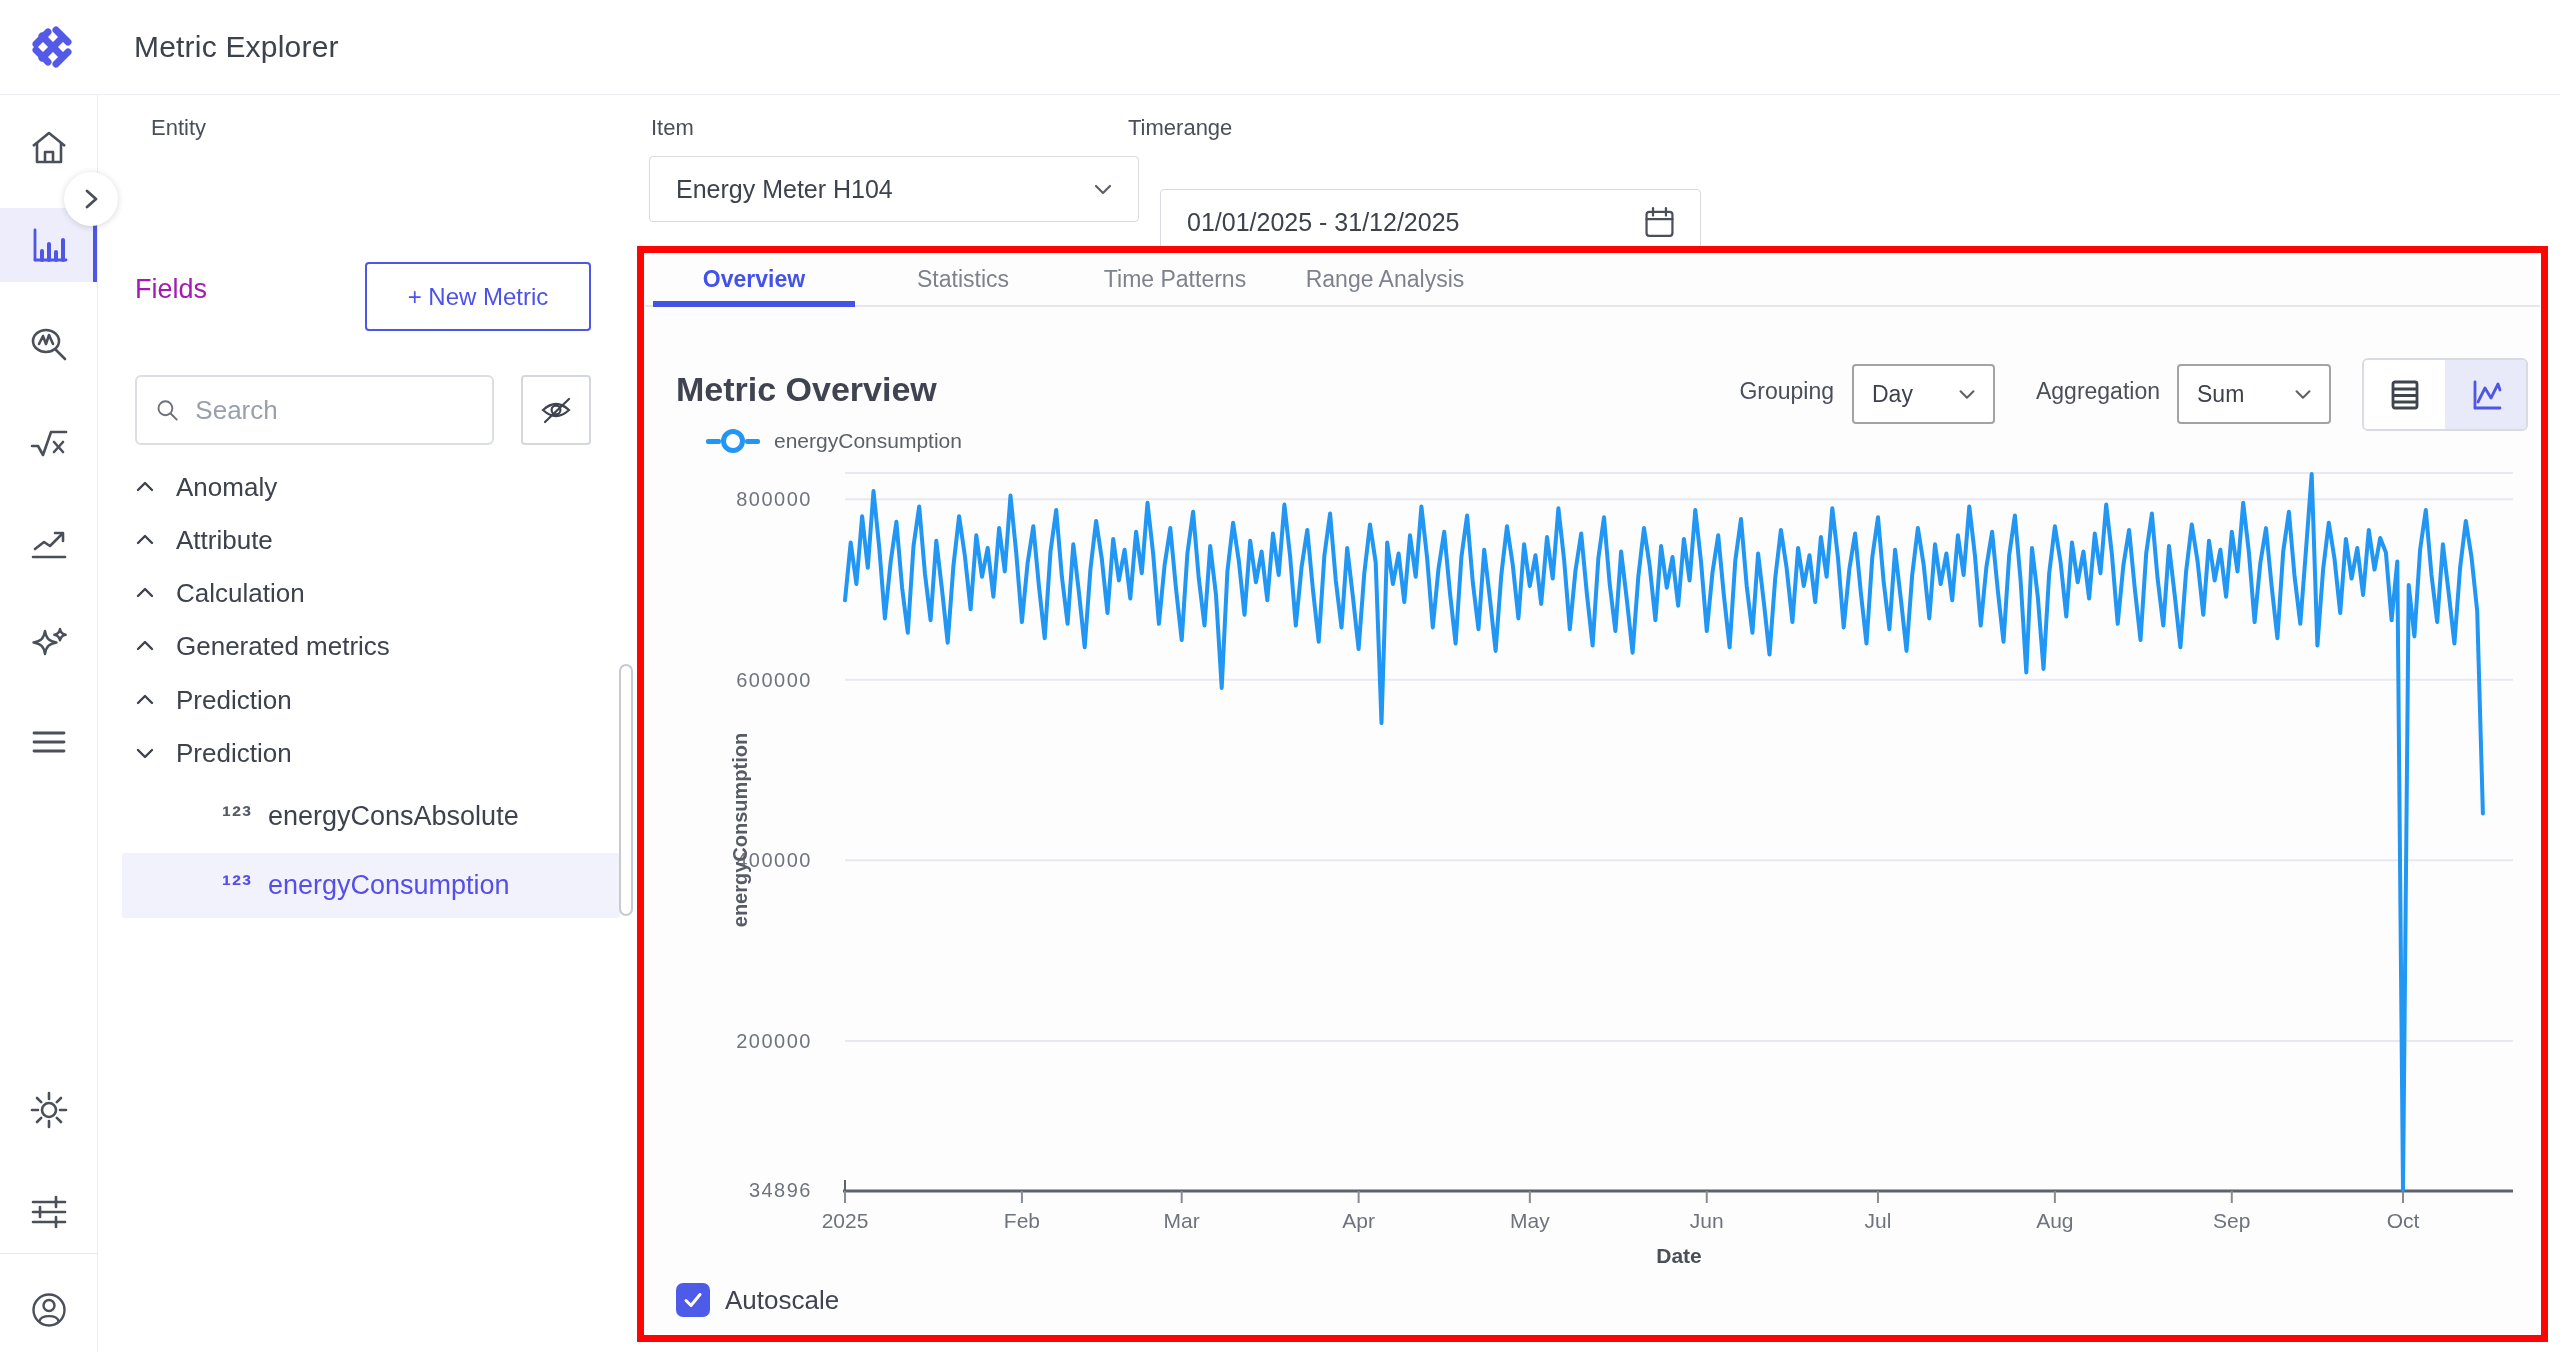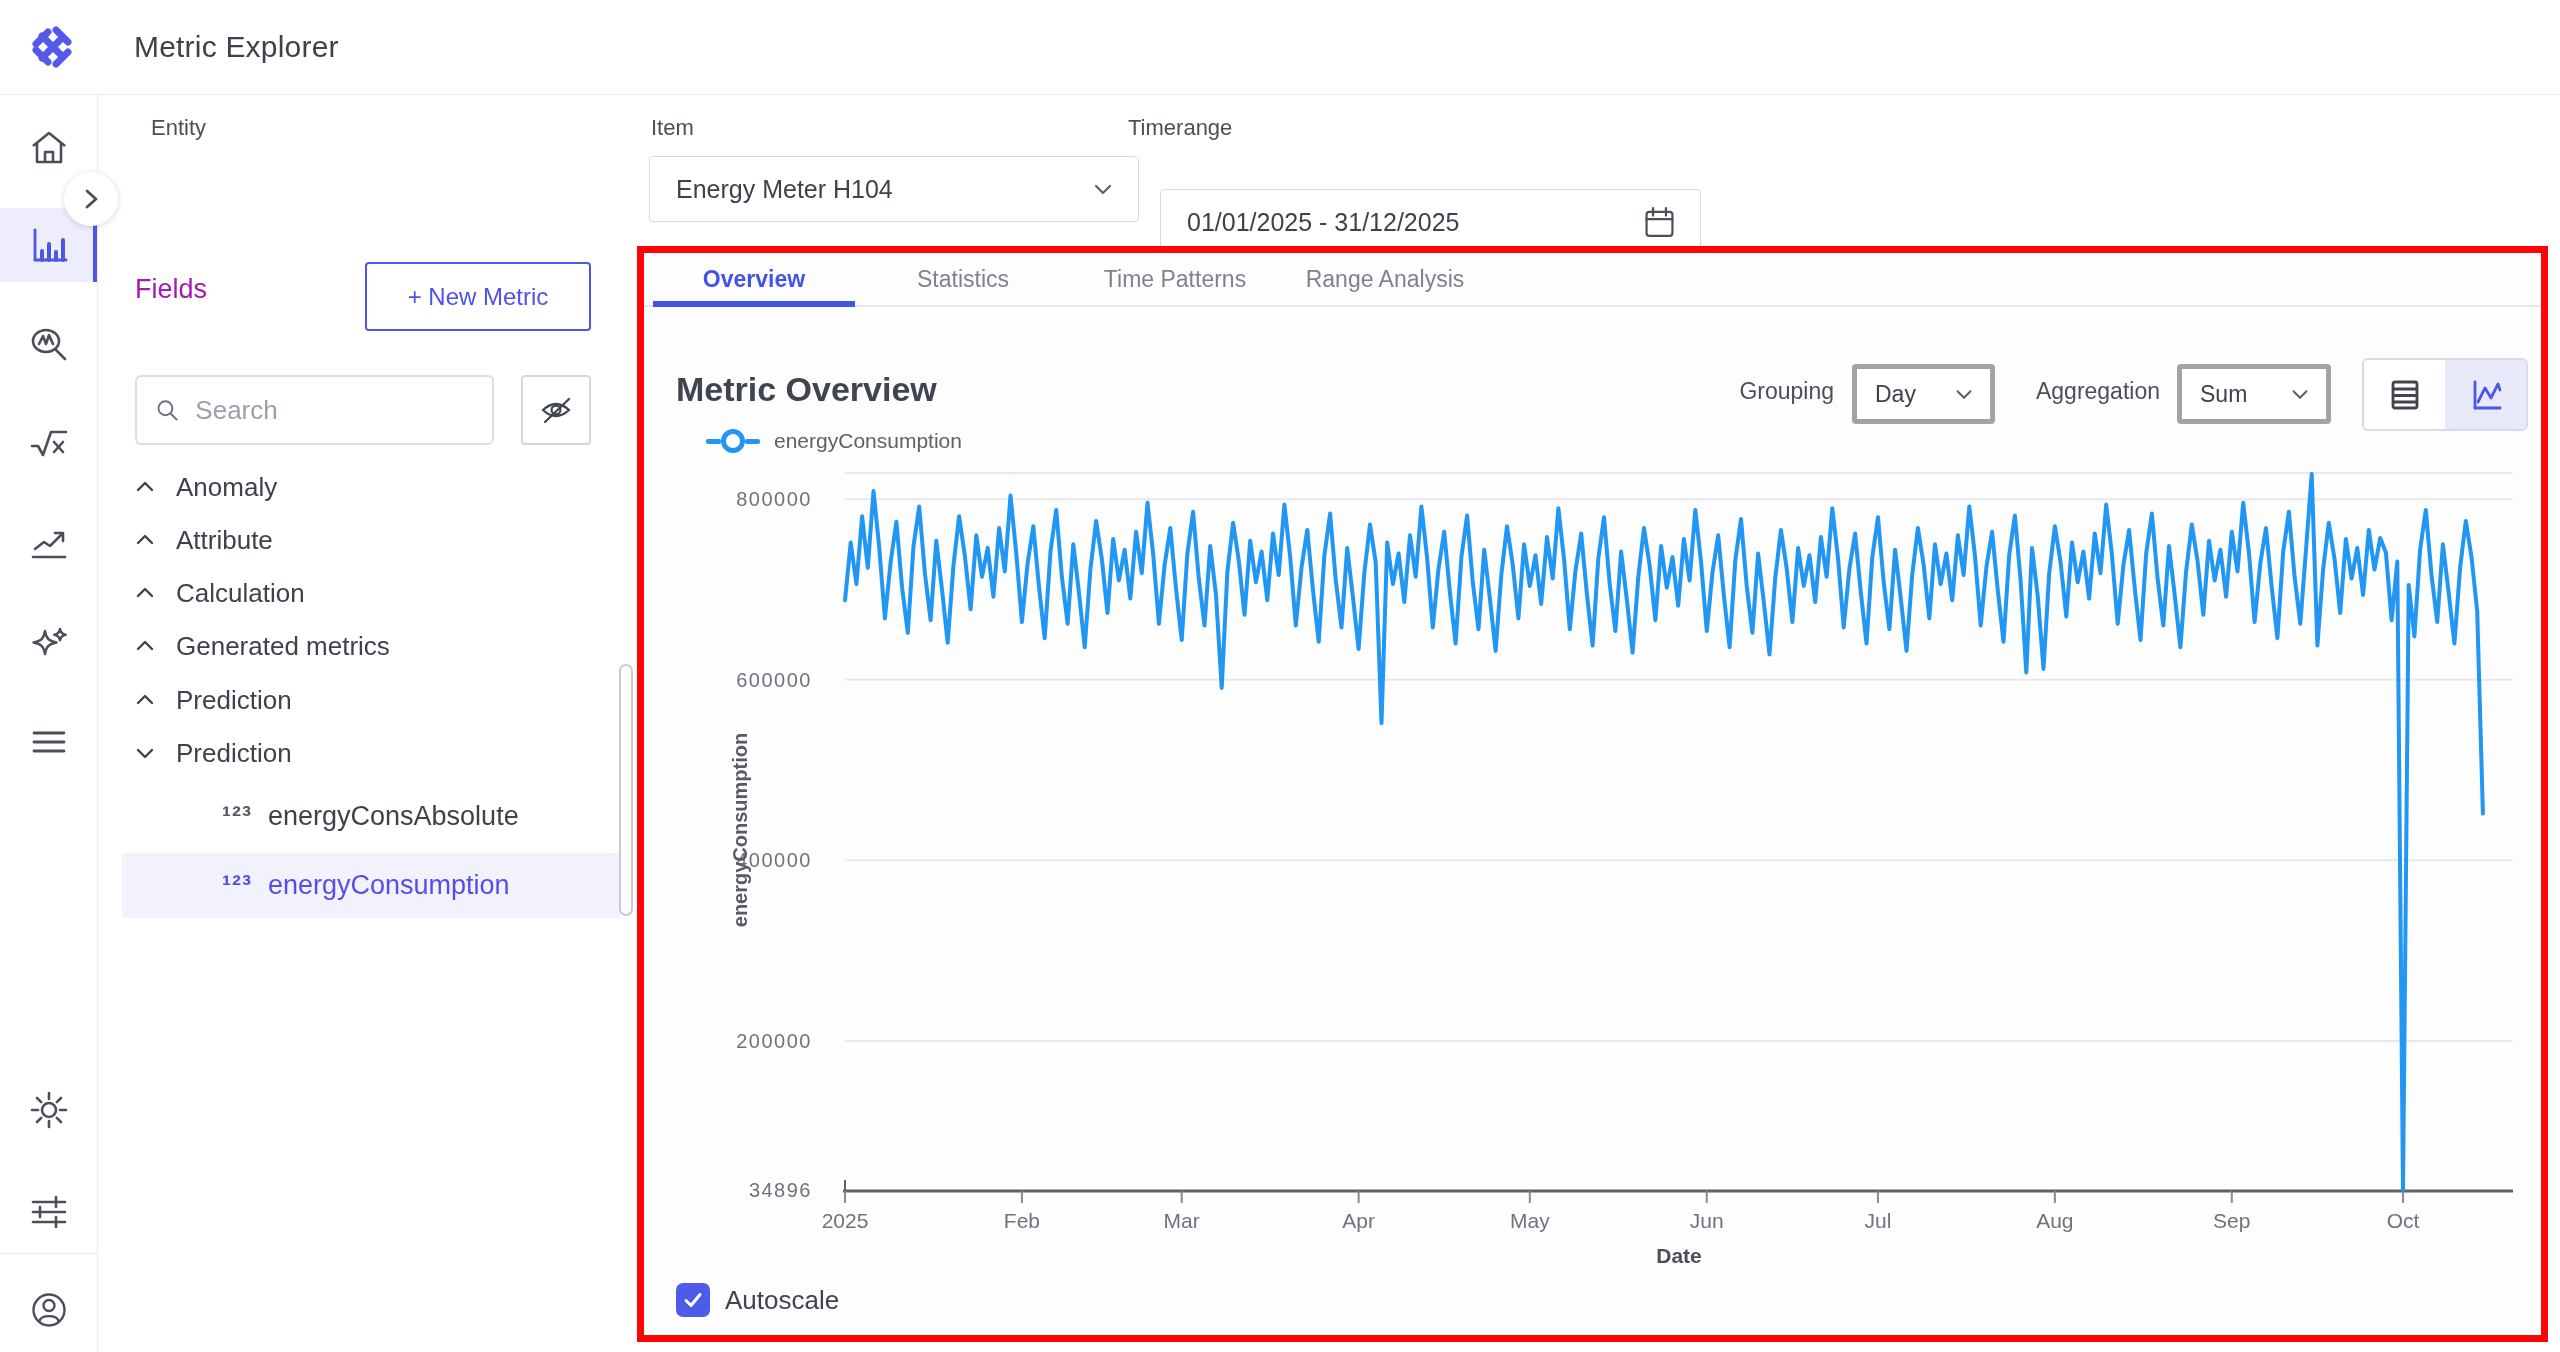--- a/index.html
+++ b/index.html
@@ -62,21 +62,21 @@
        font-size:23px;color:#7d828c;font-weight:500;cursor:pointer;z-index:4;}
   .tab.active{color:#4353e8;font-weight:600;}
   .tab-underline{position:absolute;left:653px;top:301px;width:202px;height:6px;background:#4353e8;z-index:4;}
   .tabbar-border{position:absolute;left:645px;top:305px;width:1895px;border-bottom:2px solid #e6e7ec;z-index:3;}
   .metric-title{position:absolute;left:676px;top:370px;font-size:34px;font-weight:600;color:#3f4450;z-index:4;}
   .legend{position:absolute;left:706px;top:427px;height:28px;display:flex;align-items:center;z-index:4;}
   .legend .line{width:15px;height:5px;background:#2196f3;border-radius:2px;}
   .legend .ring{width:14px;height:14px;border:5px solid #2196f3;border-radius:50%;background:#fff;}
   .legend .lbl{margin-left:14px;font-size:21px;color:#5c6168;}
   .ctl-label{position:absolute;top:378px;font-size:23px;color:#4a4f59;text-align:right;z-index:4;}
-  .ctl-select{position:absolute;top:364px;height:60px;background:#fff;border:5px solid #a3a3a3;border-radius:4px;
+  .ctl-select{position:absolute;top:364px;height:60px;background:#fff;border:2px solid #a3a3a3;border-radius:4px;
               box-sizing:border-box;display:flex;align-items:center;padding:0 14px 0 18px;cursor:pointer;z-index:4;}
   .ctl-select .val{flex:1;font-size:23px;color:#3d424c;}
   .view-toggle{position:absolute;left:2362px;top:358px;width:166px;height:73px;border:2px solid #d9dbe3;
                border-radius:6px;box-sizing:border-box;display:flex;overflow:hidden;z-index:4;}
   .view-toggle .vt{flex:1;display:flex;align-items:center;justify-content:center;cursor:pointer;background:#fff;}
   .view-toggle .vt.active{background:#e9eaf9;}
   .chart-hit{position:absolute;left:845px;top:473px;width:1668px;height:717px;z-index:5;cursor:crosshair;}
   .autoscale{position:absolute;left:676px;top:1283px;display:flex;align-items:center;z-index:5;cursor:pointer;}
   .checkbox{width:34px;height:34px;background:#4e5ae8;border-radius:7px;display:flex;align-items:center;
             justify-content:center;}

